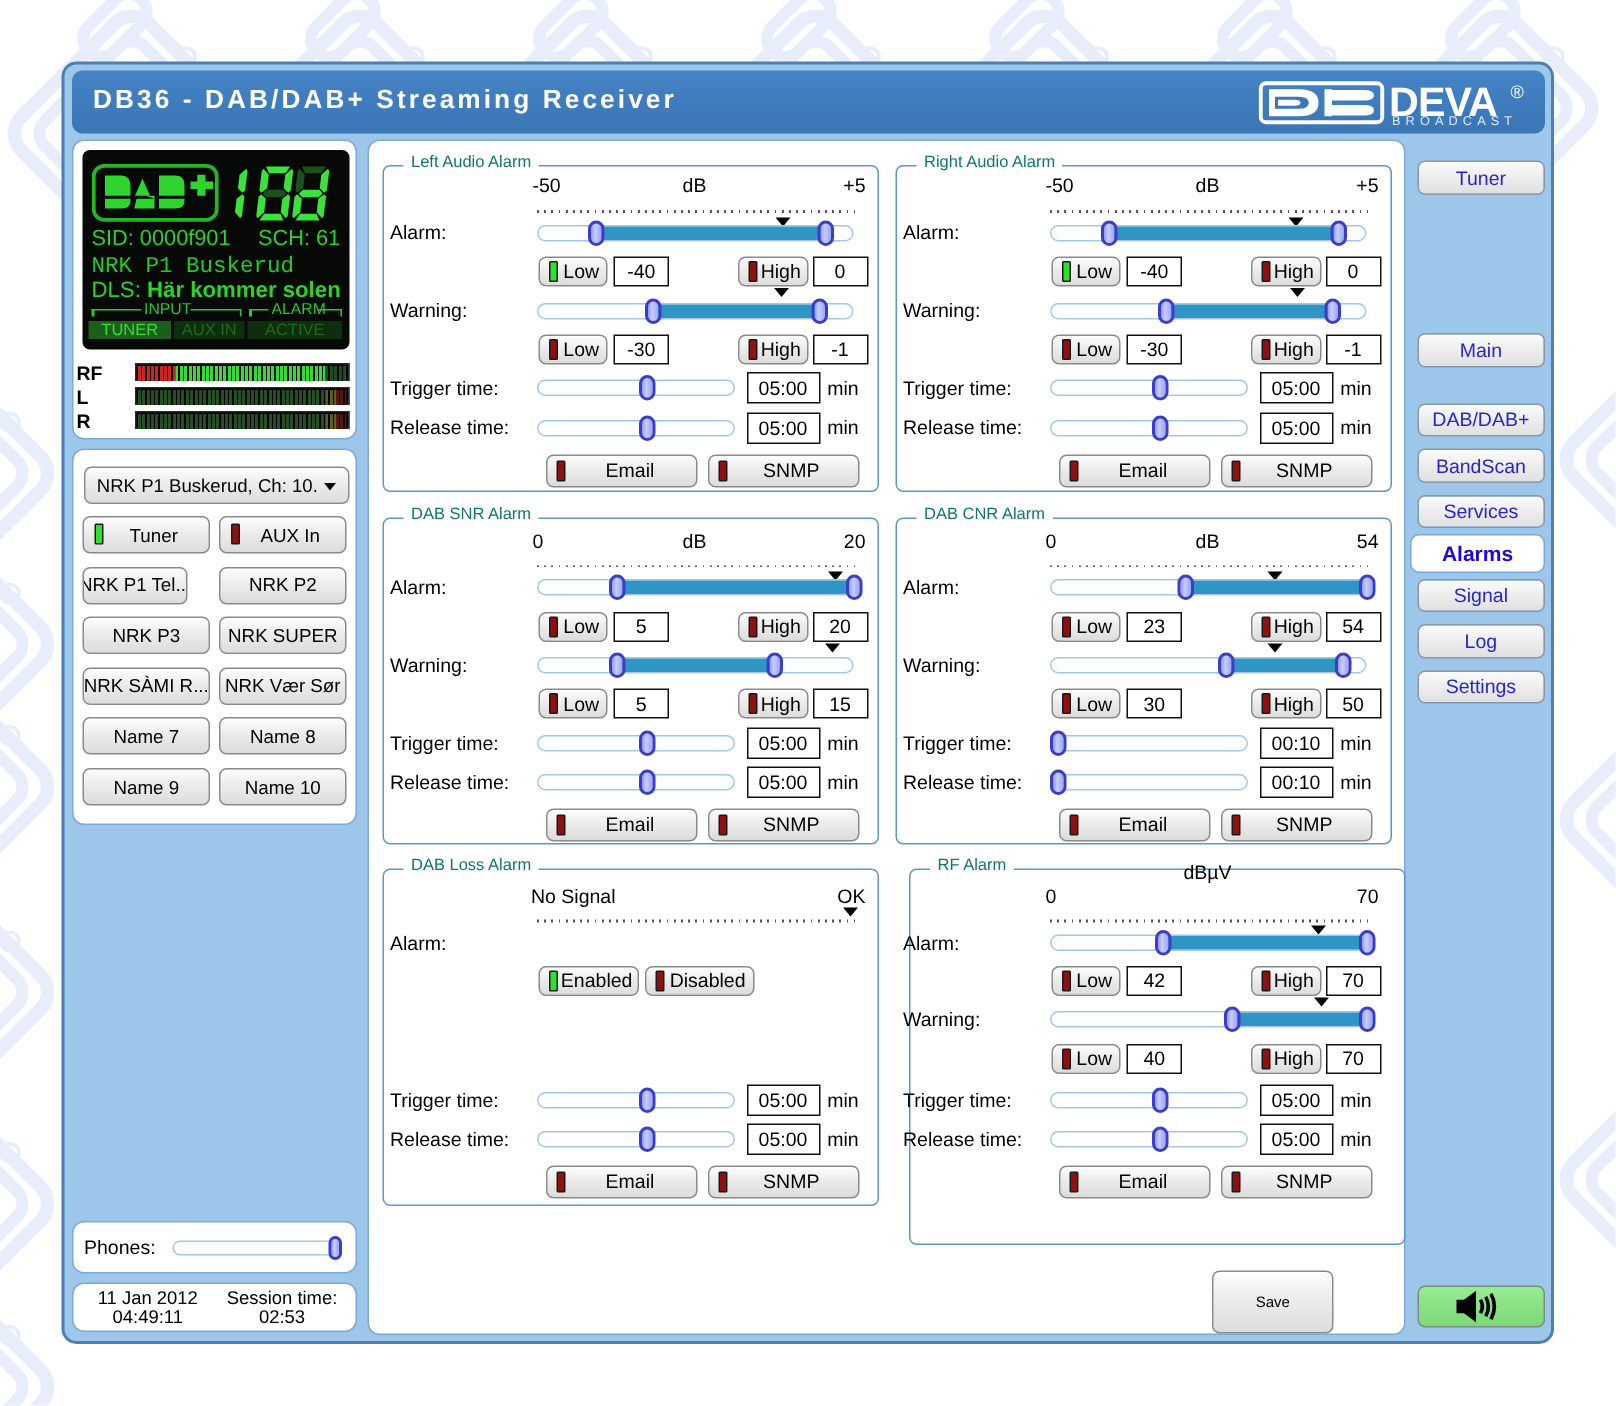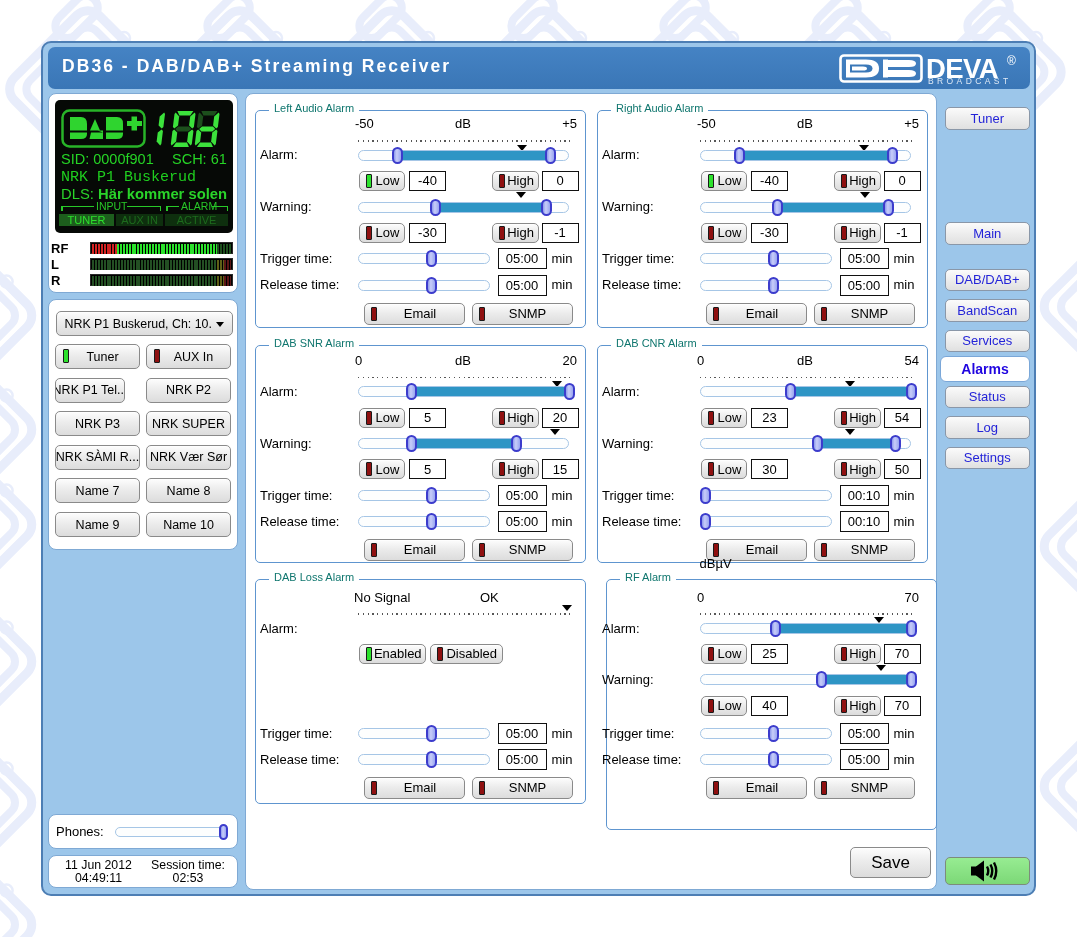--- a/index.html
+++ b/index.html
@@ -164,21 +164,21 @@
 <div class="btn" style="left:55px;top:478.4px;width:85px;height:25px;font-size:12.5px">Name 7</div>
 <div class="btn" style="left:146px;top:478.4px;width:85px;height:25px;font-size:12.5px">Name 8</div>
 <div class="btn" style="left:55px;top:512.0px;width:85px;height:25px;font-size:12.5px">Name 9</div>
 <div class="btn" style="left:146px;top:512.0px;width:85px;height:25px;font-size:12.5px">Name 10</div>
 <div class="wbox" style="left:47.5px;top:813.5px;width:190px;height:35.5px"></div>
 <div class="lbl" style="left:56px;top:824px">Phones:</div>
 <div class="track" style="left:115px;top:827px;width:112px;height:10px">
     <div class="thumb" style="left:103px;width:9px;height:16px"></div>
   </div>
 <div class="wbox" style="left:47.5px;top:855px;width:190px;height:32.5px"></div>
-<div class="abs" style="left:47.5px;top:857.5px;width:102px;text-align:center;font-size:12.3px">11 Jun 2012</div>
+<div class="abs" style="left:47.5px;top:857.5px;width:102px;text-align:center;font-size:12.3px">11 Jan 2012</div>
 <div class="abs" style="left:138px;top:857.5px;width:100px;text-align:center;font-size:12.3px">Session time:</div>
 <div class="abs" style="left:47.5px;top:871px;width:102px;text-align:center;font-size:12.3px">04:49:11</div>
 <div class="abs" style="left:138px;top:871px;width:100px;text-align:center;font-size:12.3px">02:53</div>
 <div class="fs" style="left:255px;top:110px;width:330.5px;height:218px">
     <span class="leg" style="left:13px">Left Audio Alarm</span>
   </div>
 <div class="lbl" style="left:355px;top:116px">-50</div>
 <div class="lbl" style="left:357.5px;top:116px;width:211px;text-align:center">dB</div>
 <div class="lbl" style="left:480px;top:116px;width:97px;text-align:right">+5</div>
 <div class="dots" style="left:357.5px;top:140px;width:212px"></div>
@@ -416,35 +416,35 @@
     <span style="margin-left:11px">Email</span>
   </div>
 <div class="btn" style="left:813.5px;top:538.5px;width:101px;height:22px;font-size:13px">
     <span class="led ledr" style="position:absolute;left:6px;top:3px"></span>
     <span style="margin-left:11px">SNMP</span>
   </div>
 <div class="fs" style="left:606px;top:579px;width:330.5px;height:251px">
     <span class="leg" style="left:13px">RF Alarm</span>
   </div>
 <div class="lbl" style="left:697px;top:589.5px">0</div>
-<div class="lbl" style="left:699.5px;top:556px;width:211px;text-align:left">dBµV</div>
+<div class="lbl" style="left:699.5px;top:574px;width:211px;text-align:center">dBµV</div>
 <div class="lbl" style="left:822px;top:589.5px;width:97px;text-align:right">70</div>
 <div class="dots" style="left:699.5px;top:613px;width:212px"></div>
 <div class="lbl" style="left:602px;top:620.5px">Alarm:</div>
 <div class="mark" style="left:874.0px;top:617px"></div>
 <div class="track" style="left:699.5px;top:623.0px;width:211px">
     <div class="fill" style="left:75.4px;width:135.6px"></div>
     <div class="thumb" style="left:69.9px"></div>
     <div class="thumb" style="left:205.5px"></div>
   </div>
 <div class="btn" style="left:701px;top:643.5px;width:46px;height:20px;font-size:13px">
     <span class="led ledr" style="position:absolute;left:6px;top:2px"></span>
     <span style="margin-left:11px">Low</span>
   </div>
-<div class="inp" style="left:751px;top:643.5px;width:37px;height:20px">25</div>
+<div class="inp" style="left:751px;top:643.5px;width:37px;height:20px">42</div>
 <div class="btn" style="left:833.5px;top:643.5px;width:47px;height:20px;font-size:13px">
     <span class="led ledr" style="position:absolute;left:6px;top:2px"></span>
     <span style="margin-left:11px">High</span>
   </div>
 <div class="inp" style="left:883.5px;top:643.5px;width:37px;height:20px">70</div>
 <div class="lbl" style="left:602px;top:671.5px">Warning:</div>
 <div class="mark" style="left:875.5px;top:665px"></div>
 <div class="track" style="left:699.5px;top:674.0px;width:211px">
     <div class="fill" style="left:120.6px;width:90.4px"></div>
     <div class="thumb" style="left:115.1px"></div>
@@ -477,21 +477,21 @@
     <span style="margin-left:11px">Email</span>
   </div>
 <div class="btn" style="left:813.5px;top:776.5px;width:101px;height:22px;font-size:13px">
     <span class="led ledr" style="position:absolute;left:6px;top:3px"></span>
     <span style="margin-left:11px">SNMP</span>
   </div>
 <div class="fs" style="left:255px;top:579px;width:330.5px;height:225px">
     <span class="leg" style="left:13px">DAB Loss Alarm</span>
   </div>
 <div class="lbl" style="left:354px;top:589.5px">No Signal</div>
-<div class="lbl" style="left:480px;top:589.5px;width:97px;">OK</div>
+<div class="lbl" style="left:480px;top:589.5px;width:97px;text-align:right">OK</div>
 <div class="mark" style="left:562px;top:604.5px"></div>
 <div class="dots" style="left:357.5px;top:613px;width:212px"></div>
 <div class="lbl" style="left:260px;top:620.5px">Alarm:</div>
 <div class="btn" style="left:359px;top:643.5px;width:66.5px;height:20px;font-size:13px">
     <span class="led ledg" style="position:absolute;left:6px;top:2px"></span>
     <span style="margin-left:11px">Enabled</span>
   </div>
 <div class="btn" style="left:430px;top:643.5px;width:72.5px;height:20px;font-size:13px">
     <span class="led ledr" style="position:absolute;left:6px;top:2px"></span>
     <span style="margin-left:11px">Disabled</span>
@@ -509,28 +509,28 @@
 <div class="inp" style="left:497.5px;top:749.0px;width:49px;height:21px">05:00</div>
 <div class="lbl" style="left:551.5px;top:751.5px">min</div>
 <div class="btn" style="left:364px;top:776.5px;width:101px;height:22px;font-size:13px">
     <span class="led ledr" style="position:absolute;left:6px;top:3px"></span>
     <span style="margin-left:11px">Email</span>
   </div>
 <div class="btn" style="left:471.5px;top:776.5px;width:101px;height:22px;font-size:13px">
     <span class="led ledr" style="position:absolute;left:6px;top:3px"></span>
     <span style="margin-left:11px">SNMP</span>
   </div>
-<div class="btn" style="left:850px;top:847px;width:81px;height:31px;font-size:17px">Save</div>
+<div class="btn" style="left:808px;top:847px;width:81px;height:42px;font-size:10px">Save</div>
 <div class="nav" style="left:945px;top:106.5px;width:84.5px;height:23px">Tuner</div>
 <div class="nav" style="left:945px;top:222px;width:84.5px;height:22.5px">Main</div>
 <div class="nav" style="left:945px;top:268.5px;width:84.5px;height:22.5px">DAB/DAB+</div>
 <div class="nav" style="left:945px;top:299px;width:84.5px;height:22.5px">BandScan</div>
 <div class="nav" style="left:945px;top:329.5px;width:84.5px;height:22.5px">Services</div>
 <div class="abs" style="left:940px;top:355.5px;width:90px;height:26px;background:#fff;border:1px solid #7aa7d8;border-radius:6px;display:flex;align-items:center;justify-content:center;font-size:14px;font-weight:bold;color:#2005e0">Alarms</div>
-<div class="nav" style="left:945px;top:385.5px;width:84.5px;height:22.5px">Status</div>
+<div class="nav" style="left:945px;top:385.5px;width:84.5px;height:22.5px">Signal</div>
 <div class="nav" style="left:945px;top:416px;width:84.5px;height:22.5px">Log</div>
 <div class="nav" style="left:945px;top:446.5px;width:84.5px;height:22.5px">Settings</div>
 <div class="abs" style="left:944.5px;top:857px;width:85px;height:27.5px;background:linear-gradient(#97ec92,#7cd877);border:1.5px solid #7c8c7c;border-radius:5px;display:flex;align-items:center;justify-content:center">
     <svg width="34" height="22" viewBox="0 0 34 22">
 <rect x="1" y="6.5" width="6" height="9" fill="#000"></rect>
 <polygon points="6,6.5 14,0.5 14,21.5 6,15.5" fill="#000"></polygon>
 <path d="M 17 6.5 Q 19.5 11 17 15.5" fill="none" stroke="#000" stroke-width="2.4"></path>
 <path d="M 20.5 4.5 Q 24 11 20.5 17.5" fill="none" stroke="#000" stroke-width="2.4"></path>
 <path d="M 24 2.5 Q 28.5 11 24 19.5" fill="none" stroke="#000" stroke-width="2.4"></path>
 </svg>

